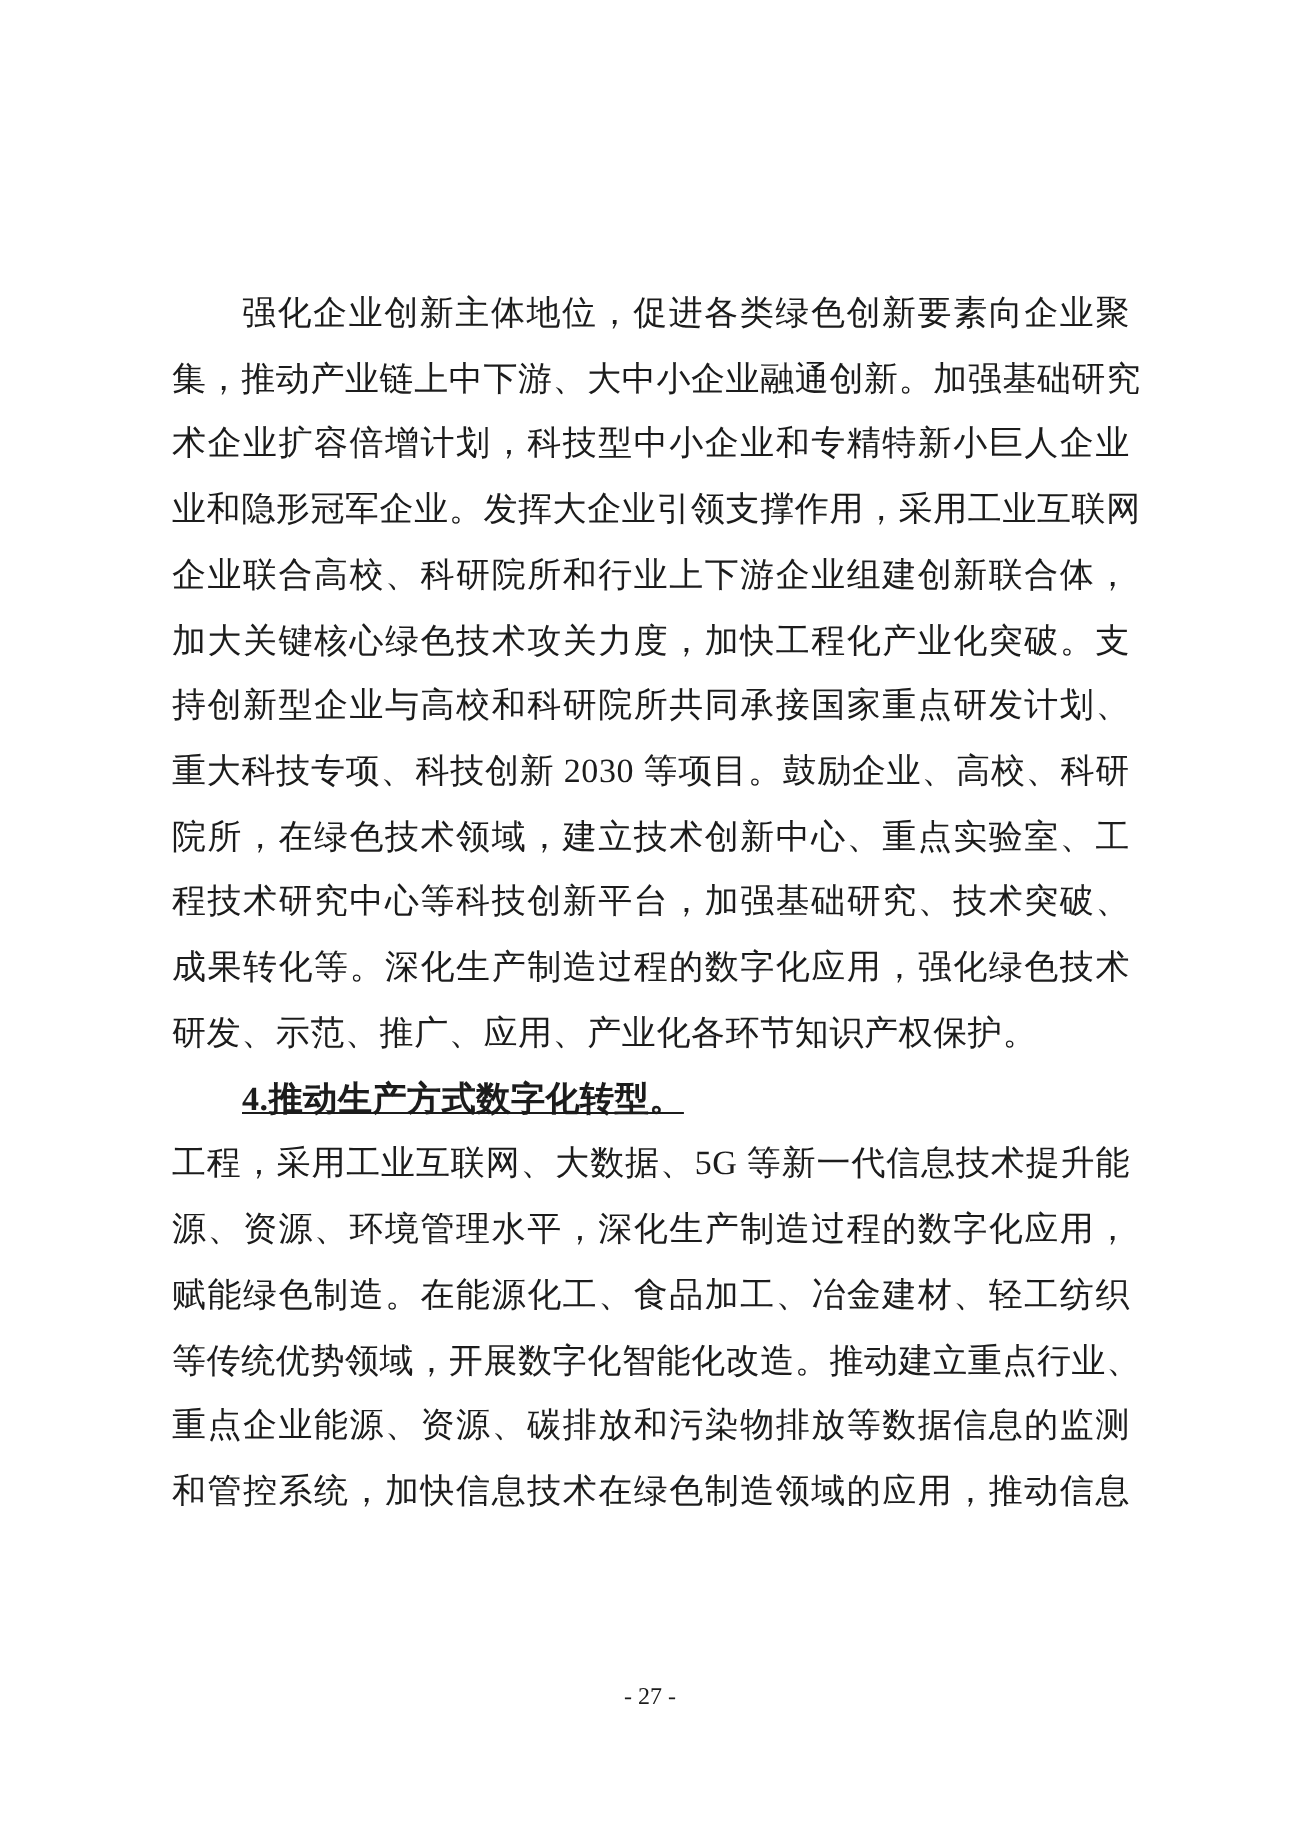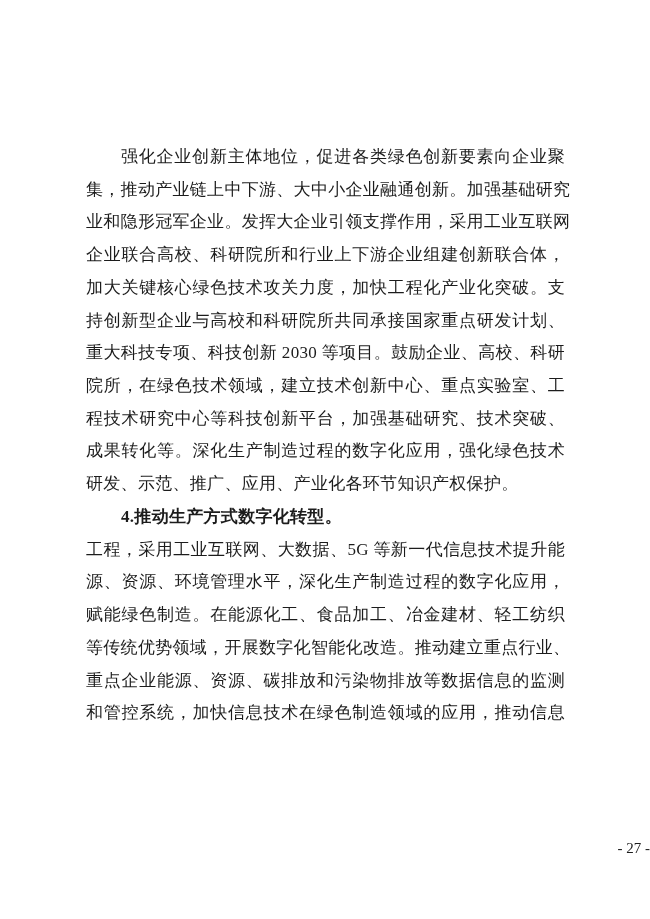--- a/index.html
+++ b/index.html
@@ -39,39 +39,41 @@
     text-align: right;
     text-align-last: left;
   }
   .line.indent {
     text-indent: 35px;
   }
   .line.heading {
     font-weight: bold;
     text-align: right;
     text-align-last: left;
+    text-decoration: underline;
   }
   .footer {
     position: absolute;
     top: 840px;
     left: 0;
     width: 100%;
-    text-align: right;
-    font-size: 15px;
+    text-align: center;
+    font-size: 12px;
     line-height: 16px;
     color: #1c1c1c;
   }
 </style>
 </head>
 <body>
 
 <div class="page">
   <div class="text-block">
     <p class="line indent">强化企业创新主体地位，促进各类绿色创新要素向企业聚</p>
     <p class="line">集，推动产业链上中下游、大中小企业融通创新。加强基础研究</p>
+    <p class="line">术企业扩容倍增计划，科技型中小企业和专精特新小巨人企业</p>
     <p class="line">业和隐形冠军企业。发挥大企业引领支撑作用，采用工业互联网</p>
     <p class="line">企业联合高校、科研院所和行业上下游企业组建创新联合体，</p>
     <p class="line">加大关键核心绿色技术攻关力度，加快工程化产业化突破。支</p>
     <p class="line">持创新型企业与高校和科研院所共同承接国家重点研发计划、</p>
     <p class="line">重大科技专项、科技创新 2030 等项目。鼓励企业、高校、科研</p>
     <p class="line">院所，在绿色技术领域，建立技术创新中心、重点实验室、工</p>
     <p class="line">程技术研究中心等科技创新平台，加强基础研究、技术突破、</p>
     <p class="line">成果转化等。深化生产制造过程的数字化应用，强化绿色技术</p>
     <p class="line para-end">研发、示范、推广、应用、产业化各环节知识产权保护。</p>
     <p class="line heading indent">4.推动生产方式数字化转型。</p>

